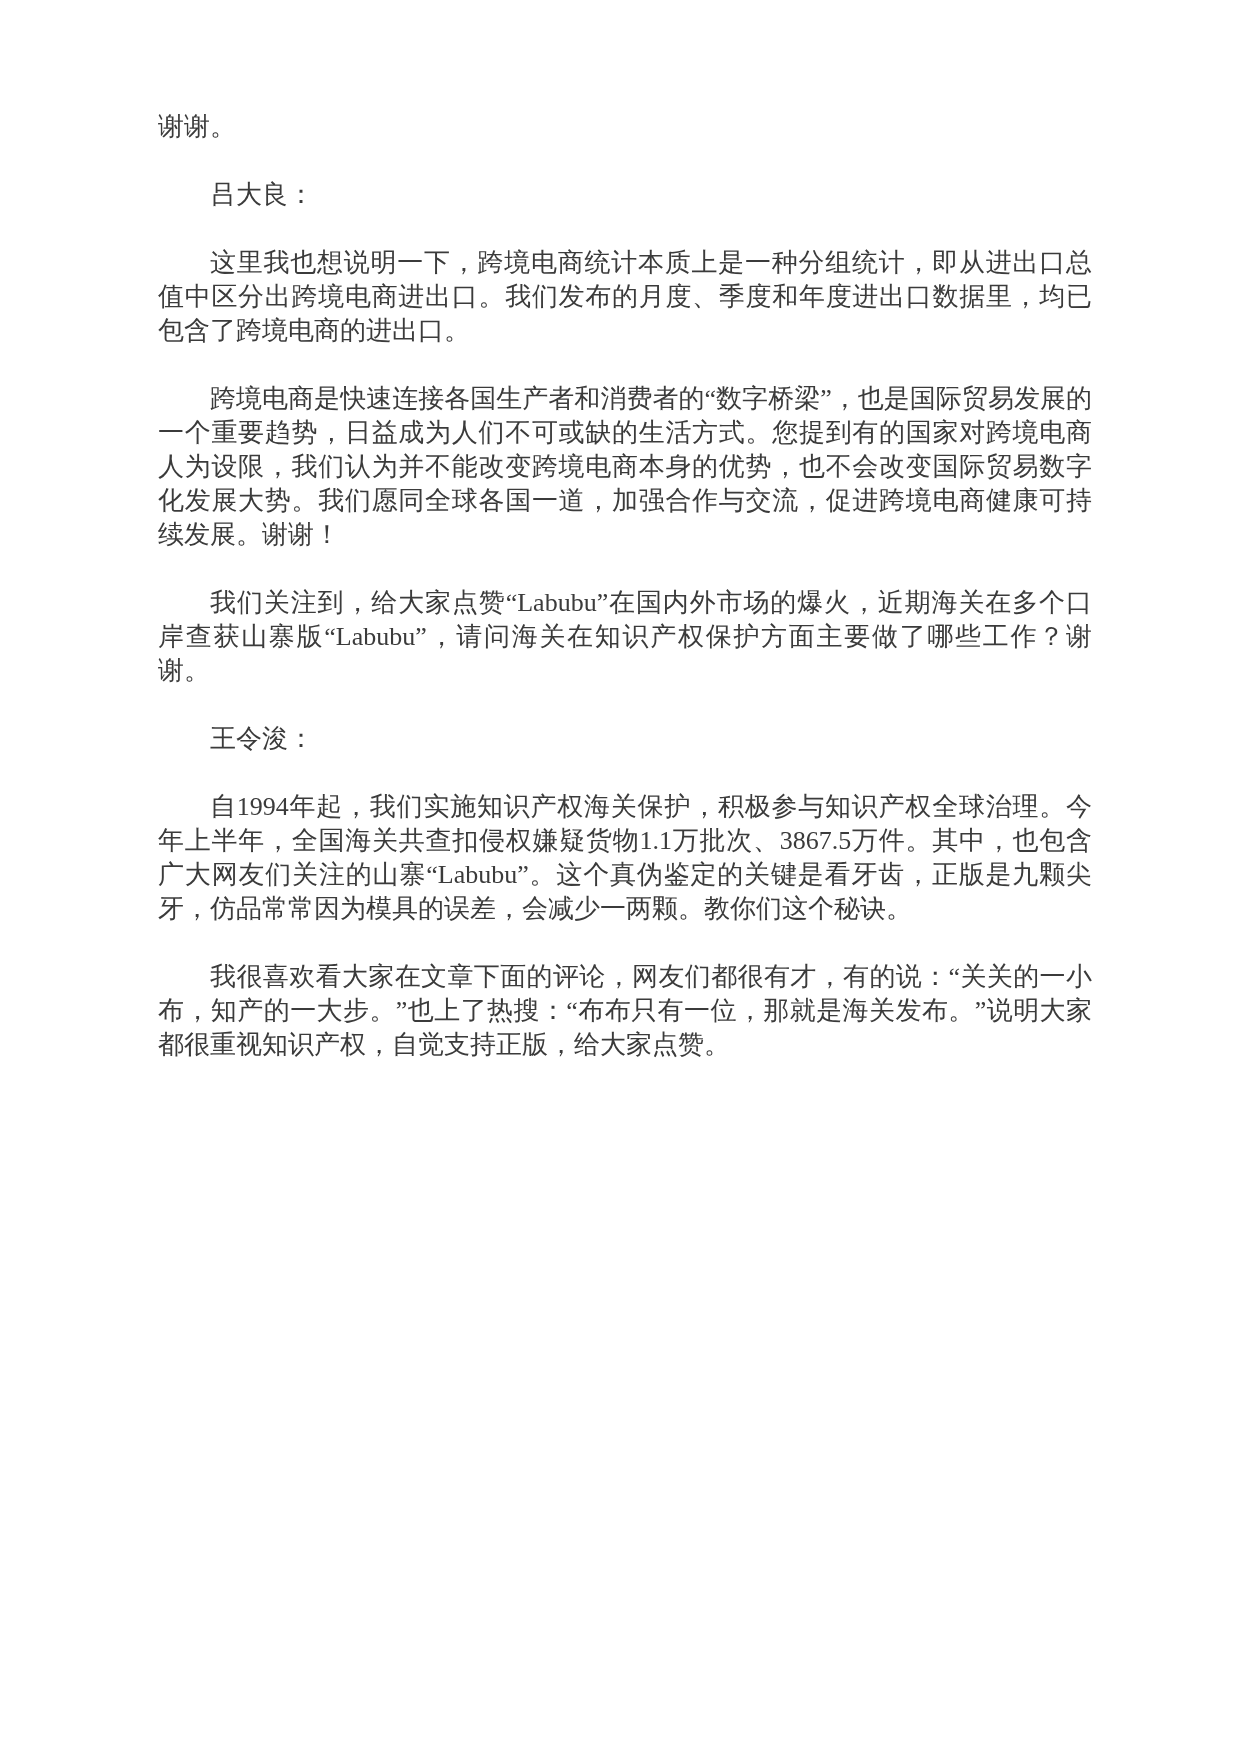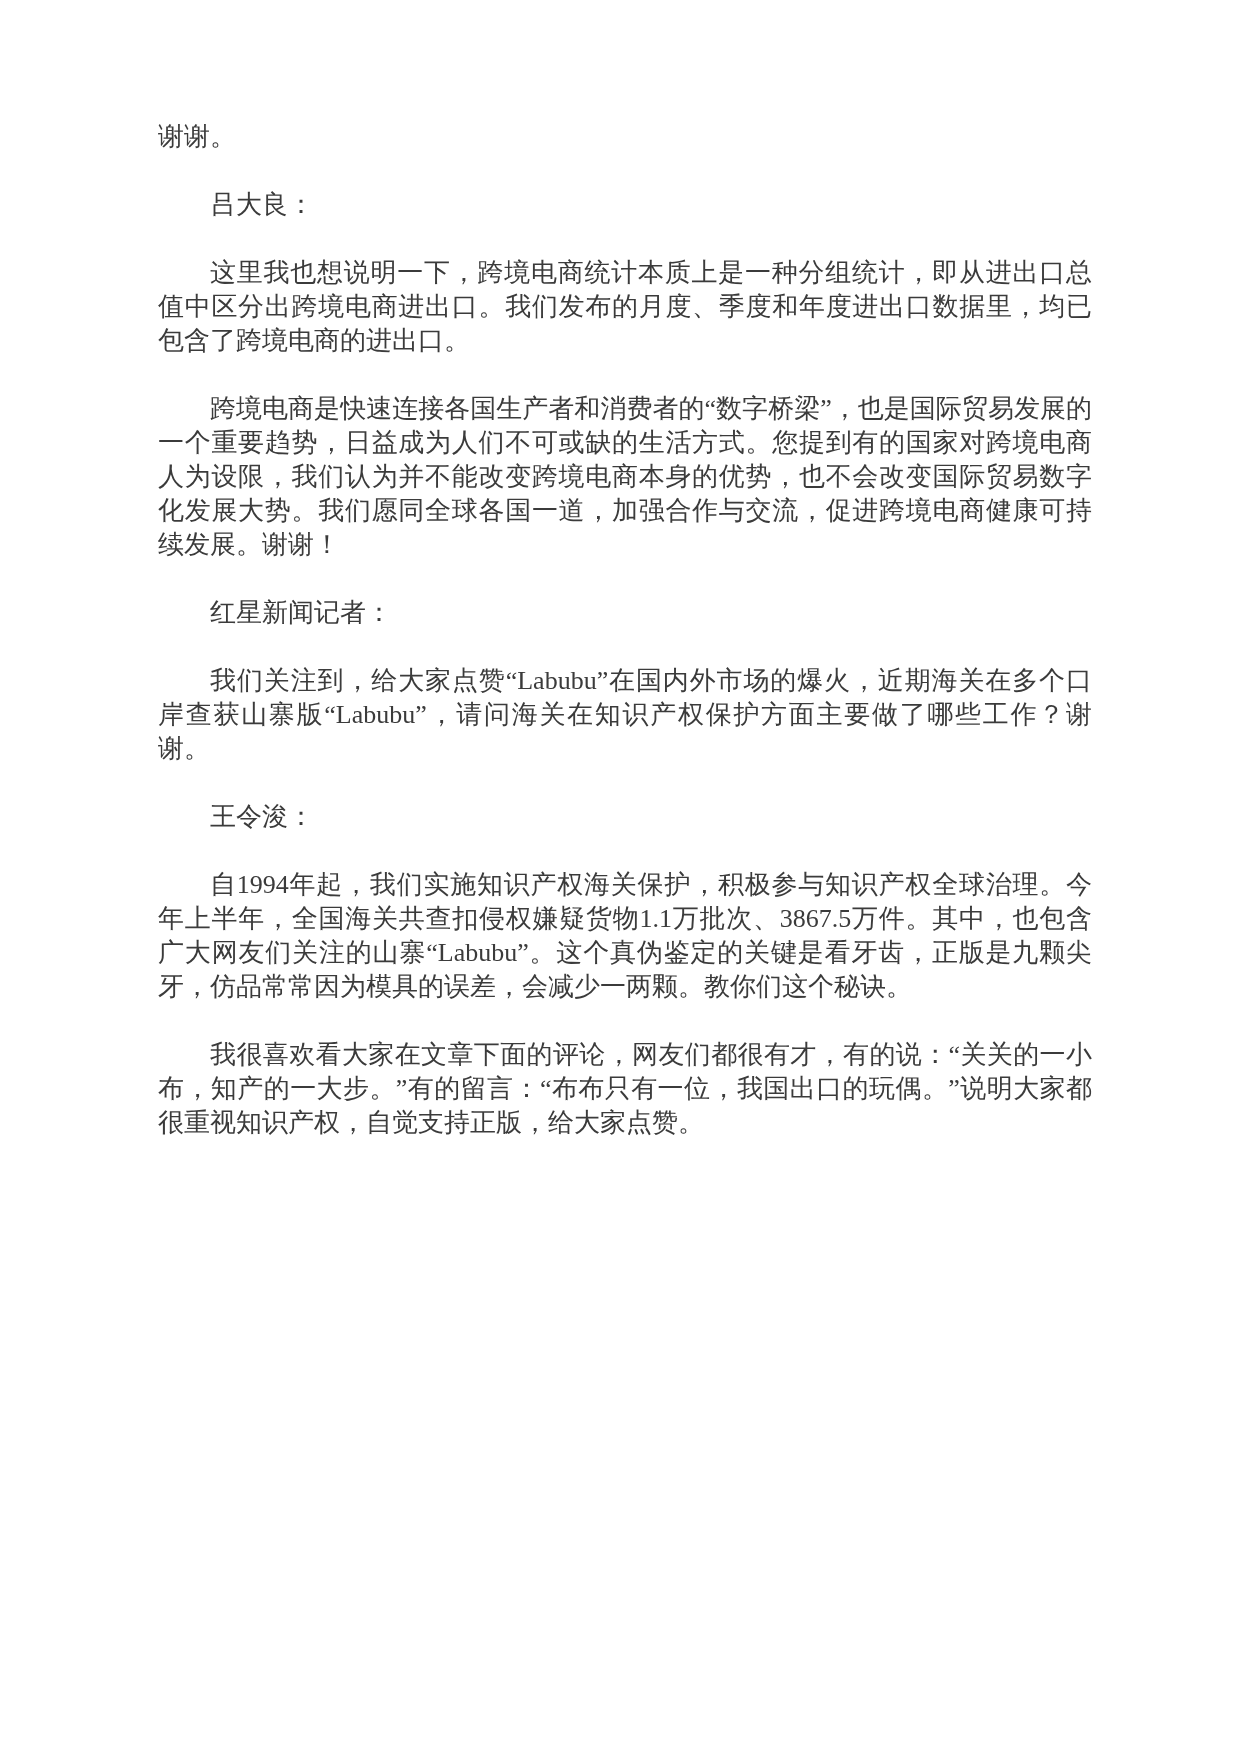--- a/index.html
+++ b/index.html
@@ -19,21 +19,21 @@
     left: 158px;
     top: 110px;
     width: 934px;
     color: #3b3b3b;
     font-size: 26px;
     line-height: 34px;
     text-align: justify;
     text-align-last: left;
   }
   .block {
-    margin: 10px 0 34px 0;
+    margin: 0 0 34px 0;
   }
   .block:last-child {
     margin-bottom: 0;
   }
   .paragraph {
     text-indent: 2em;
   }
   .speaker {
     text-indent: 2em;
   }
@@ -42,18 +42,17 @@
   }
 </style>
 </head>
 <body>
 
 <div class="doc">
   <div class="block continuation">谢谢。</div>
   <div class="block speaker">吕大良：</div>
   <div class="block paragraph">这里我也想说明一下，跨境电商统计本质上是一种分组统计，即从进出口总值中区分出跨境电商进出口。我们发布的月度、季度和年度进出口数据里，均已包含了跨境电商的进出口。</div>
   <div class="block paragraph">跨境电商是快速连接各国生产者和消费者的“数字桥梁”，也是国际贸易发展的一个重要趋势，日益成为人们不可或缺的生活方式。您提到有的国家对跨境电商人为设限，我们认为并不能改变跨境电商本身的优势，也不会改变国际贸易数字化发展大势。我们愿同全球各国一道，加强合作与交流，促进跨境电商健康可持续发展。谢谢！</div>
-  <div class="block speaker">红星新闻记者：</div>
   <div class="block paragraph">我们关注到，给大家点赞“Labubu”在国内外市场的爆火，近期海关在多个口岸查获山寨版“Labubu”，请问海关在知识产权保护方面主要做了哪些工作？谢谢。</div>
   <div class="block speaker">王令浚：</div>
   <div class="block paragraph">自1994年起，我们实施知识产权海关保护，积极参与知识产权全球治理。今年上半年，全国海关共查扣侵权嫌疑货物1.1万批次、3867.5万件。其中，也包含广大网友们关注的山寨“Labubu”。这个真伪鉴定的关键是看牙齿，正版是九颗尖牙，仿品常常因为模具的误差，会减少一两颗。教你们这个秘诀。</div>
-  <div class="block paragraph">我很喜欢看大家在文章下面的评论，网友们都很有才，有的说：“关关的一小布，知产的一大步。”有的留言：“布布只有一位，我国出口的玩偶。”说明大家都很重视知识产权，自觉支持正版，给大家点赞。</div>
+  <div class="block paragraph">我很喜欢看大家在文章下面的评论，网友们都很有才，有的说：“关关的一小布，知产的一大步。”也上了热搜：“布布只有一位，那就是海关发布。”说明大家都很重视知识产权，自觉支持正版，给大家点赞。</div>
 </div>
 
 </body></html>

